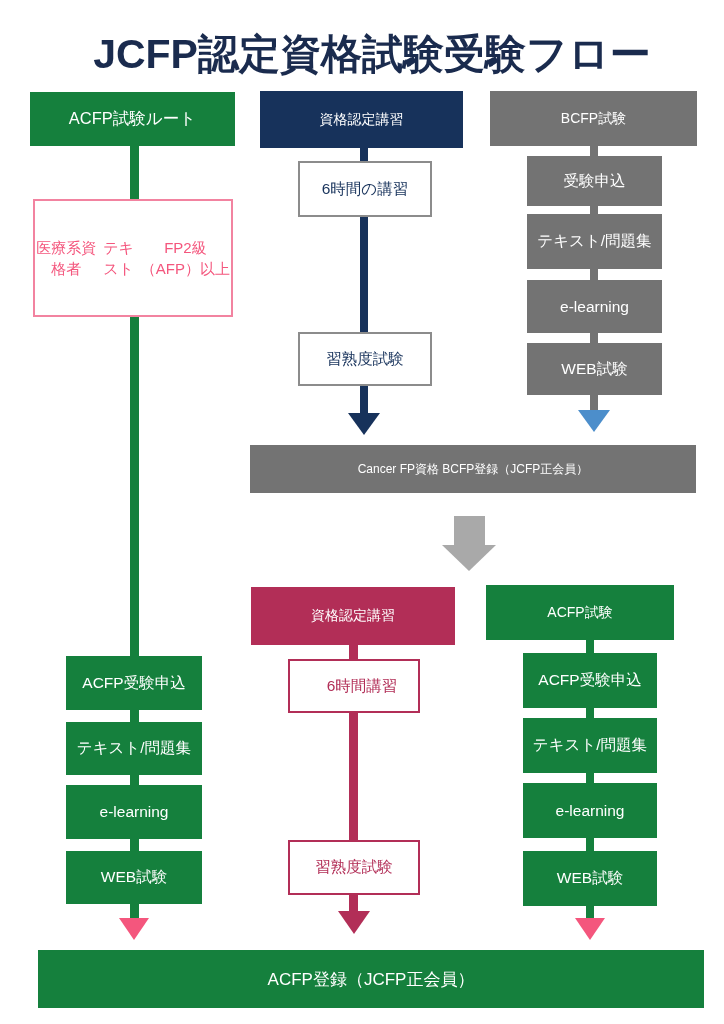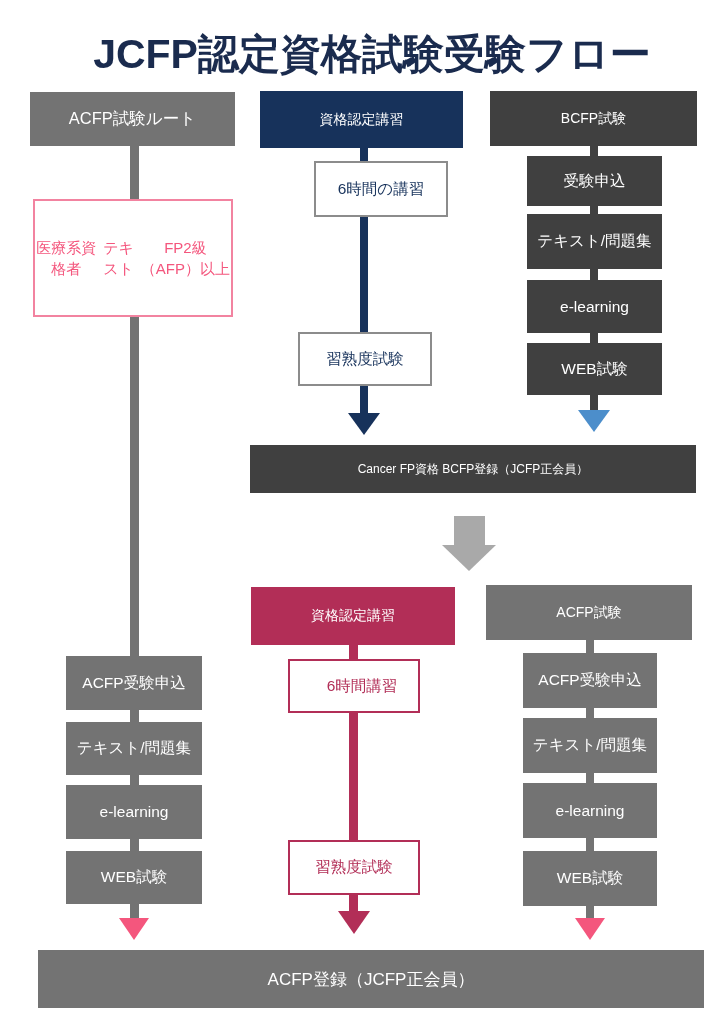--- a/index.html
+++ b/index.html
@@ -3,23 +3,23 @@
 <meta charset="utf-8">
 <style>
   html,body{margin:0;padding:0;background:#fff;}
   .page{position:relative;width:724px;height:1024px;background:#fff;overflow:hidden;
         font-family:"Liberation Sans","DejaVu Sans",sans-serif;}
   .abs{position:absolute;box-sizing:border-box;}
   .ctr{display:flex;align-items:center;justify-content:center;text-align:center;}
   .title{left:10px;top:27px;width:724px;height:54px;font-size:41px;font-weight:900;color:#1a2b4e;}
   .hdr{color:#fff;font-size:14px;}
   .step{color:#fff;font-size:15.5px;}
-  .pink{background:#737373;}
+  .pink{background:#15803d;}
   .navy{background:#17325b;}
-  .blue{background:#404040;}
+  .blue{background:#737373;}
   .crimson{background:#b22e57;}
   .whitebox{background:#fff;}
   .tri{width:0;height:0;}
 </style>
 </head>
 <body>
 
 <div class="page">
 
   <div class="abs ctr title">JCFP認定資格試験受験フロー</div>
@@ -32,21 +32,21 @@
     <div>FP2級（AFP）以上</div>
   </div>
   <div class="abs ctr step pink" style="left:66px;top:656px;width:136px;height:54px;">ACFP受験申込</div>
   <div class="abs ctr step pink" style="left:66px;top:722px;width:136px;height:53px;">テキスト/問題集</div>
   <div class="abs ctr step pink" style="left:66px;top:785px;width:136px;height:54px;">e-learning</div>
   <div class="abs ctr step pink" style="left:66px;top:851px;width:136px;height:53px;">WEB試験</div>
   <div class="abs tri" style="left:119px;top:918px;border-left:15px solid transparent;border-right:15px solid transparent;border-top:22px solid #f4567d;"></div>
 
   <div class="abs navy" style="left:360px;top:148px;width:8px;height:265px;"></div>
   <div class="abs ctr hdr navy" style="left:260px;top:91px;width:203px;height:57px;">資格認定講習</div>
-  <div class="abs ctr whitebox" style="left:298px;top:161px;width:134px;height:56px;border:2px solid #8c8c8c;color:#17325b;font-size:15.5px;margin-left:16px;">6時間の講習</div>
+  <div class="abs ctr whitebox" style="left:298px;top:161px;width:134px;height:56px;border:2px solid #8c8c8c;color:#17325b;font-size:15.5px;">6時間の講習</div>
   <div class="abs ctr whitebox" style="left:298px;top:332px;width:134px;height:54px;border:2px solid #8c8c8c;color:#17325b;font-size:15.5px;">習熟度試験</div>
   <div class="abs tri" style="left:348px;top:413px;border-left:16px solid transparent;border-right:16px solid transparent;border-top:22px solid #17325b;"></div>
 
   <div class="abs blue" style="left:590px;top:146px;width:8px;height:264px;"></div>
   <div class="abs ctr hdr blue" style="left:490px;top:91px;width:207px;height:55px;">BCFP試験</div>
   <div class="abs ctr step blue" style="left:527px;top:156px;width:135px;height:50px;">受験申込</div>
   <div class="abs ctr step blue" style="left:527px;top:214px;width:135px;height:55px;">テキスト/問題集</div>
   <div class="abs ctr step blue" style="left:527px;top:280px;width:135px;height:53px;">e-learning</div>
   <div class="abs ctr step blue" style="left:527px;top:343px;width:135px;height:52px;">WEB試験</div>
   <div class="abs tri" style="left:578px;top:410px;border-left:16px solid transparent;border-right:16px solid transparent;border-top:22px solid #4c8ecb;"></div>
@@ -56,21 +56,21 @@
   <div class="abs" style="left:454px;top:516px;width:31px;height:29px;background:#a9a9a9;"></div>
   <div class="abs tri" style="left:442px;top:545px;border-left:27px solid transparent;border-right:27px solid transparent;border-top:26px solid #a9a9a9;"></div>
 
   <div class="abs crimson" style="left:349px;top:645px;width:9px;height:266px;"></div>
   <div class="abs ctr hdr crimson" style="left:251px;top:587px;width:204px;height:58px;">資格認定講習</div>
   <div class="abs ctr whitebox" style="left:288px;top:659px;width:132px;height:54px;border:2px solid #b22e57;color:#b22e57;font-size:15.5px;padding-left:16px;">6時間講習</div>
   <div class="abs ctr whitebox" style="left:288px;top:840px;width:132px;height:55px;border:2px solid #b22e57;color:#b22e57;font-size:15.5px;">習熟度試験</div>
   <div class="abs tri" style="left:338px;top:911px;border-left:16px solid transparent;border-right:16px solid transparent;border-top:23px solid #b22e57;"></div>
 
   <div class="abs pink" style="left:586px;top:640px;width:8px;height:278px;"></div>
-  <div class="abs ctr hdr pink" style="left:486px;top:585px;width:206px;height:55px;">ACFP試験</div>
+  <div class="abs ctr hdr pink" style="left:486px;top:585px;width:188px;height:55px;">ACFP試験</div>
   <div class="abs ctr step pink" style="left:523px;top:653px;width:134px;height:55px;">ACFP受験申込</div>
   <div class="abs ctr step pink" style="left:523px;top:718px;width:134px;height:55px;">テキスト/問題集</div>
   <div class="abs ctr step pink" style="left:523px;top:783px;width:134px;height:55px;">e-learning</div>
   <div class="abs ctr step pink" style="left:523px;top:851px;width:134px;height:55px;">WEB試験</div>
   <div class="abs tri" style="left:575px;top:918px;border-left:15px solid transparent;border-right:15px solid transparent;border-top:22px solid #f4567d;"></div>
 
   <div class="abs ctr hdr pink" style="left:38px;top:950px;width:666px;height:58px;font-size:17px;">ACFP登録（JCFP正会員）</div>
 
 </div>
 

